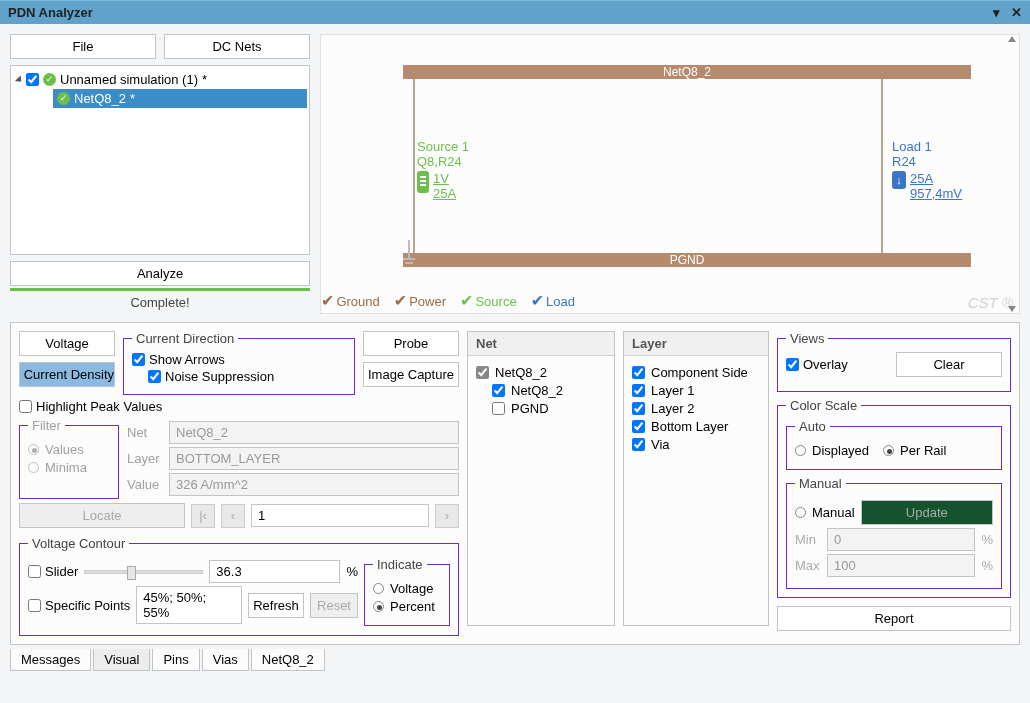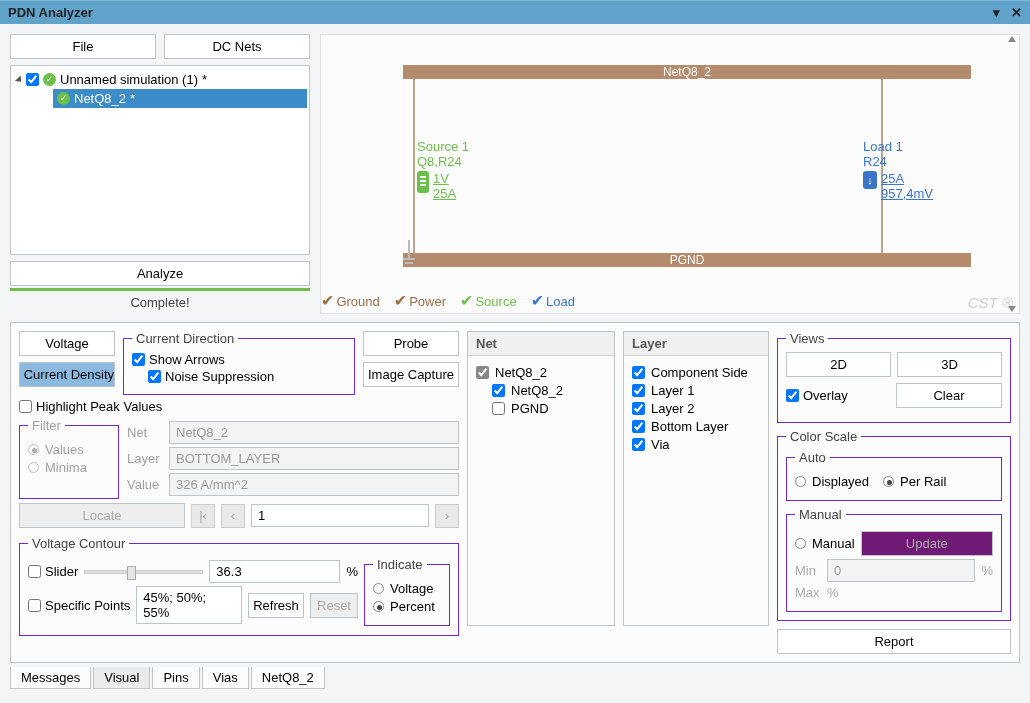--- a/index.html
+++ b/index.html
@@ -147,21 +147,21 @@
           <div>Q8,R24</div>
           <div style="margin-top:2px;">
             <span class="src-icon"></span>
             <div style="margin-left:16px">
               <a>1V</a><br>
               <a>25A</a>
             </div>
           </div>
         </div>
 
-        <div class="node-ld" style="left:542px; top:104px;">
+        <div class="node-ld" style="left:571px; top:104px;">
           <div>Load 1</div>
           <div>R24</div>
           <div style="margin-top:2px;">
             <span class="ld-icon">↓</span>
             <div style="margin-left:18px">
               <a>25A</a><br>
               <a>957,4mV</a>
             </div>
           </div>
         </div>
@@ -333,24 +333,20 @@
               <span>Via</span>
             </label>
         </div>
       </div>
     </div>
 
     <div class="col4">
       <fieldset>
         <legend>Views</legend>
         <div class="view-btns">
-          <div class="btn">2D</div>
-          <div class="btn">3D</div>
-        </div>
-        <div class="view-btns">
           <label class="lbl" style="flex:1">
               <input type="checkbox" checked="" style="">
               <span>Overlay</span>
             </label>
           <div class="btn" style="flex:1">Clear</div>
         </div>
       </fieldset>
 
       <fieldset style="margin-top:6px">
         <legend>Color Scale</legend>
@@ -361,29 +357,30 @@
               <span>Displayed</span>
             <span class="radio-dot on" style="margin-left:8px"></span>
               <span>Per Rail</span>
           </div>
         </fieldset>
         <fieldset style="margin-top:6px">
           <legend>Manual</legend>
           <div class="row">
             <span class="radio-dot"></span>
               <span>Manual</span>
-            <div class="btn" style="flex:1; color:#aaa; background:#701a75">Update</div>
+            <div class="btn" style="flex:1; color:#aaa; background:#14532d">Update</div>
           </div>
           <div class="row" style="color:#aaa">
               <span style="width:26px">Min</span>
               <div class="txt dis">0</div>
               <span>%</span>
             </div>
           <div class="row" style="color:#aaa">
               <span style="width:26px">Max</span>
+              <div class="txt dis">100</div>
               <span>%</span>
             </div>
         </fieldset>
       </fieldset>
 
       <div class="btn report-btn">Report</div>
     </div>
   </div>
 
   <div class="tabs">

